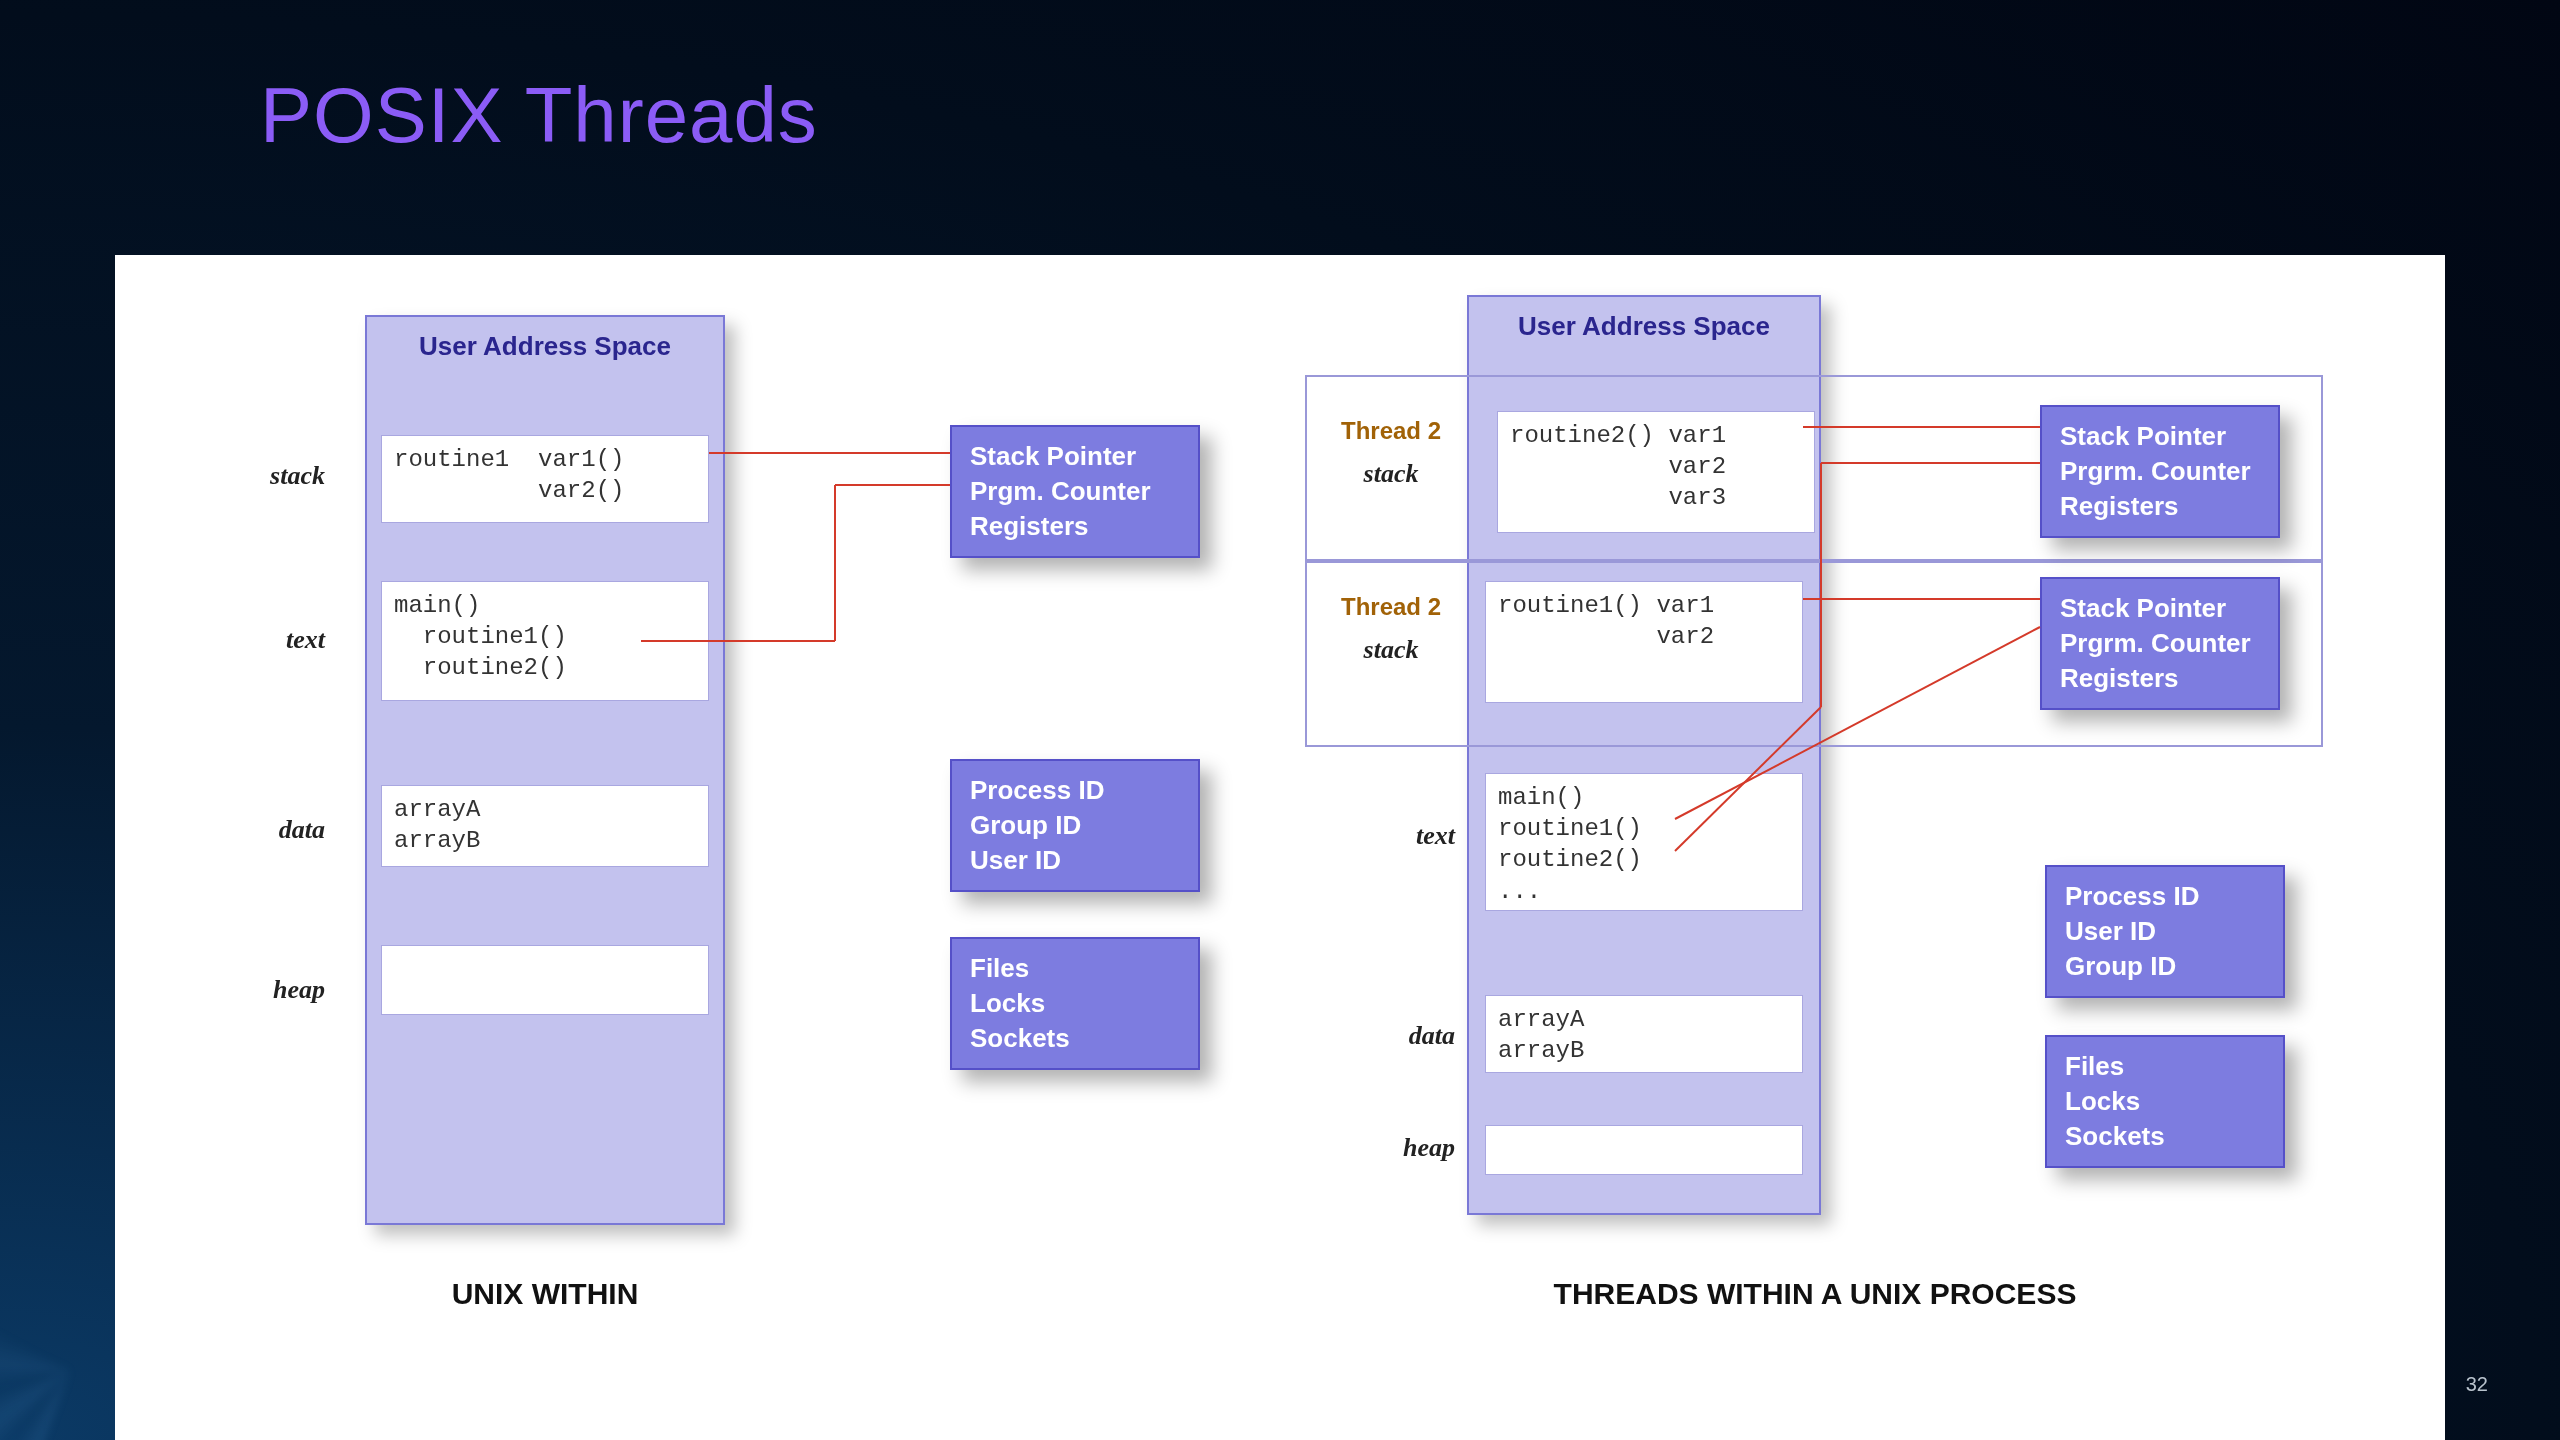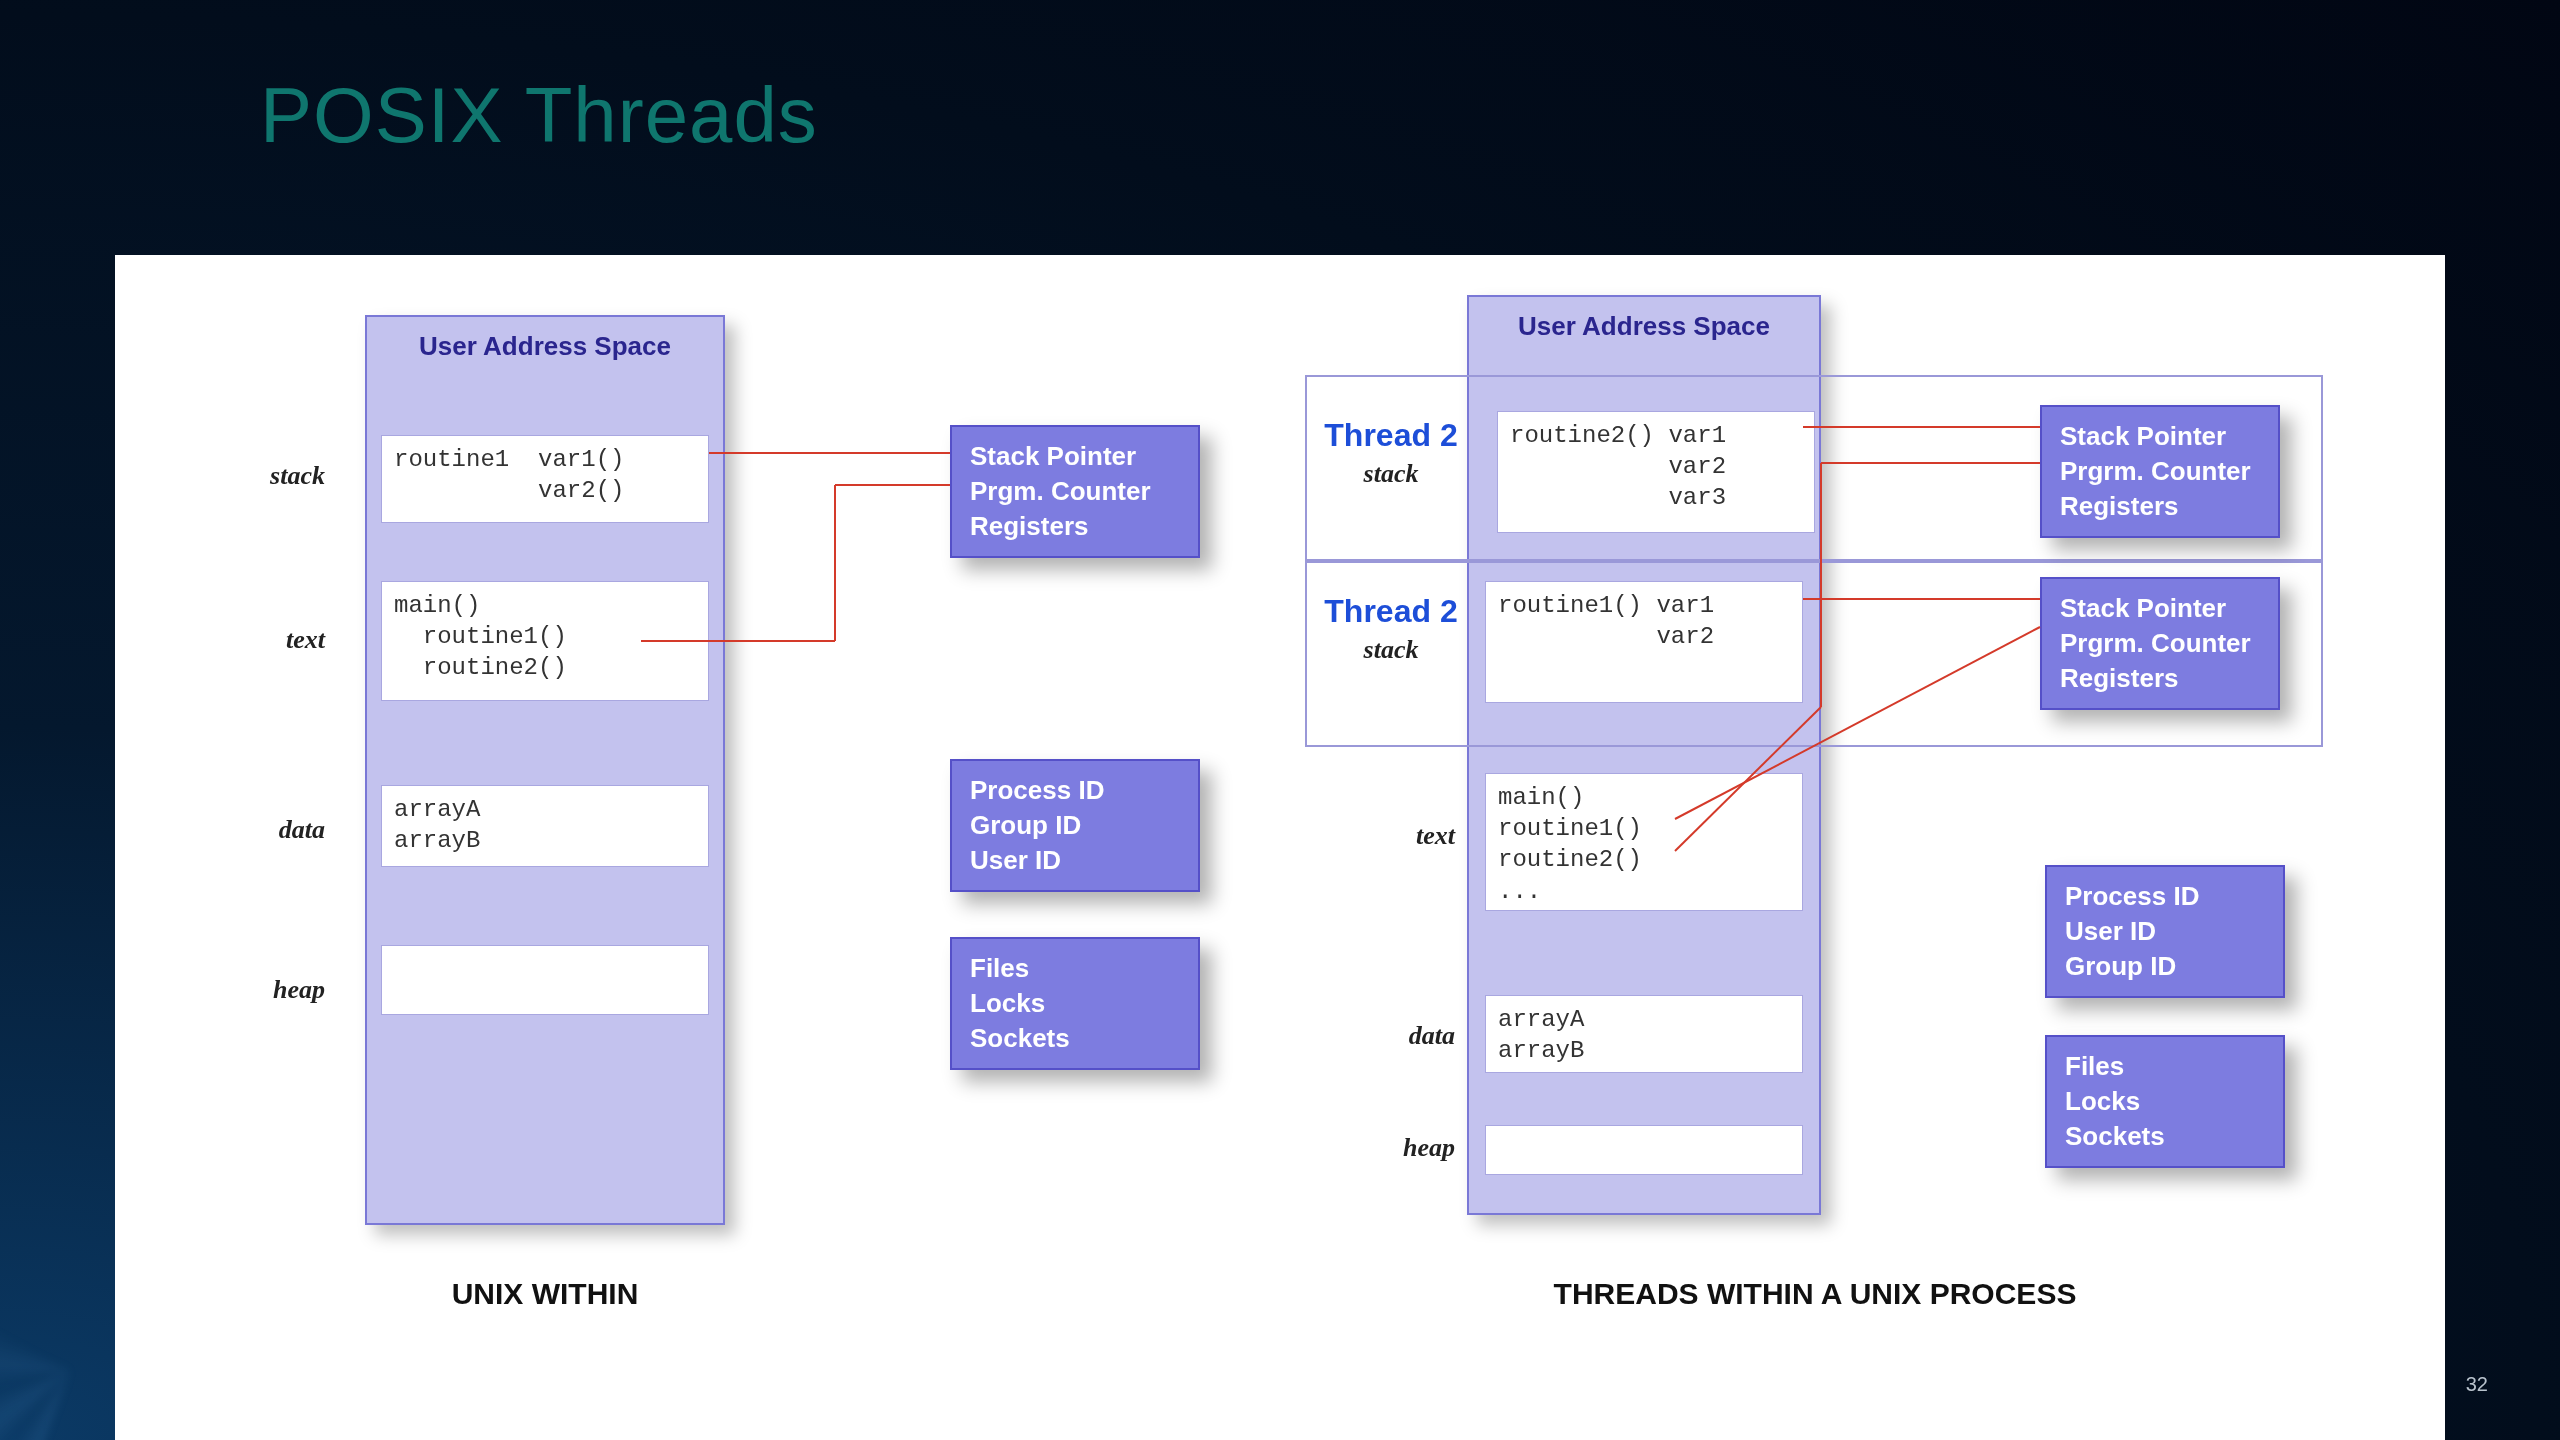--- a/index.html
+++ b/index.html
@@ -28,21 +28,21 @@
     pointer-events: none;
   }
 
   .title {
     position: absolute;
     top: 70px;
     left: 260px;
     font-size: 78px;
     font-weight: 300;
     letter-spacing: 1px;
-    color: #0f766e;
+    color: #8b5cf6;
   }
 
   .slide-number {
     position: absolute;
     right: 72px;
     bottom: 44px;
     font-size: 20px;
     color: #b8c2cc;
   }
 
@@ -116,22 +116,22 @@
 
   .thread-frame {
     position: absolute;
     border: 2px solid #9a98d8;
     background: transparent;
   }
   .thread-label {
     position: absolute;
     font-family: Arial, sans-serif;
     font-weight: bold;
-    font-size: 32px;
-    color: #1d4ed8;
+    font-size: 24px;
+    color: #a16207;
     text-align: center;
     width: 160px;
   }
   .thread-sublabel {
     position: absolute;
     font-family: Georgia, serif;
     font-style: italic;
     font-weight: bold;
     font-size: 26px;
     color: #222;

